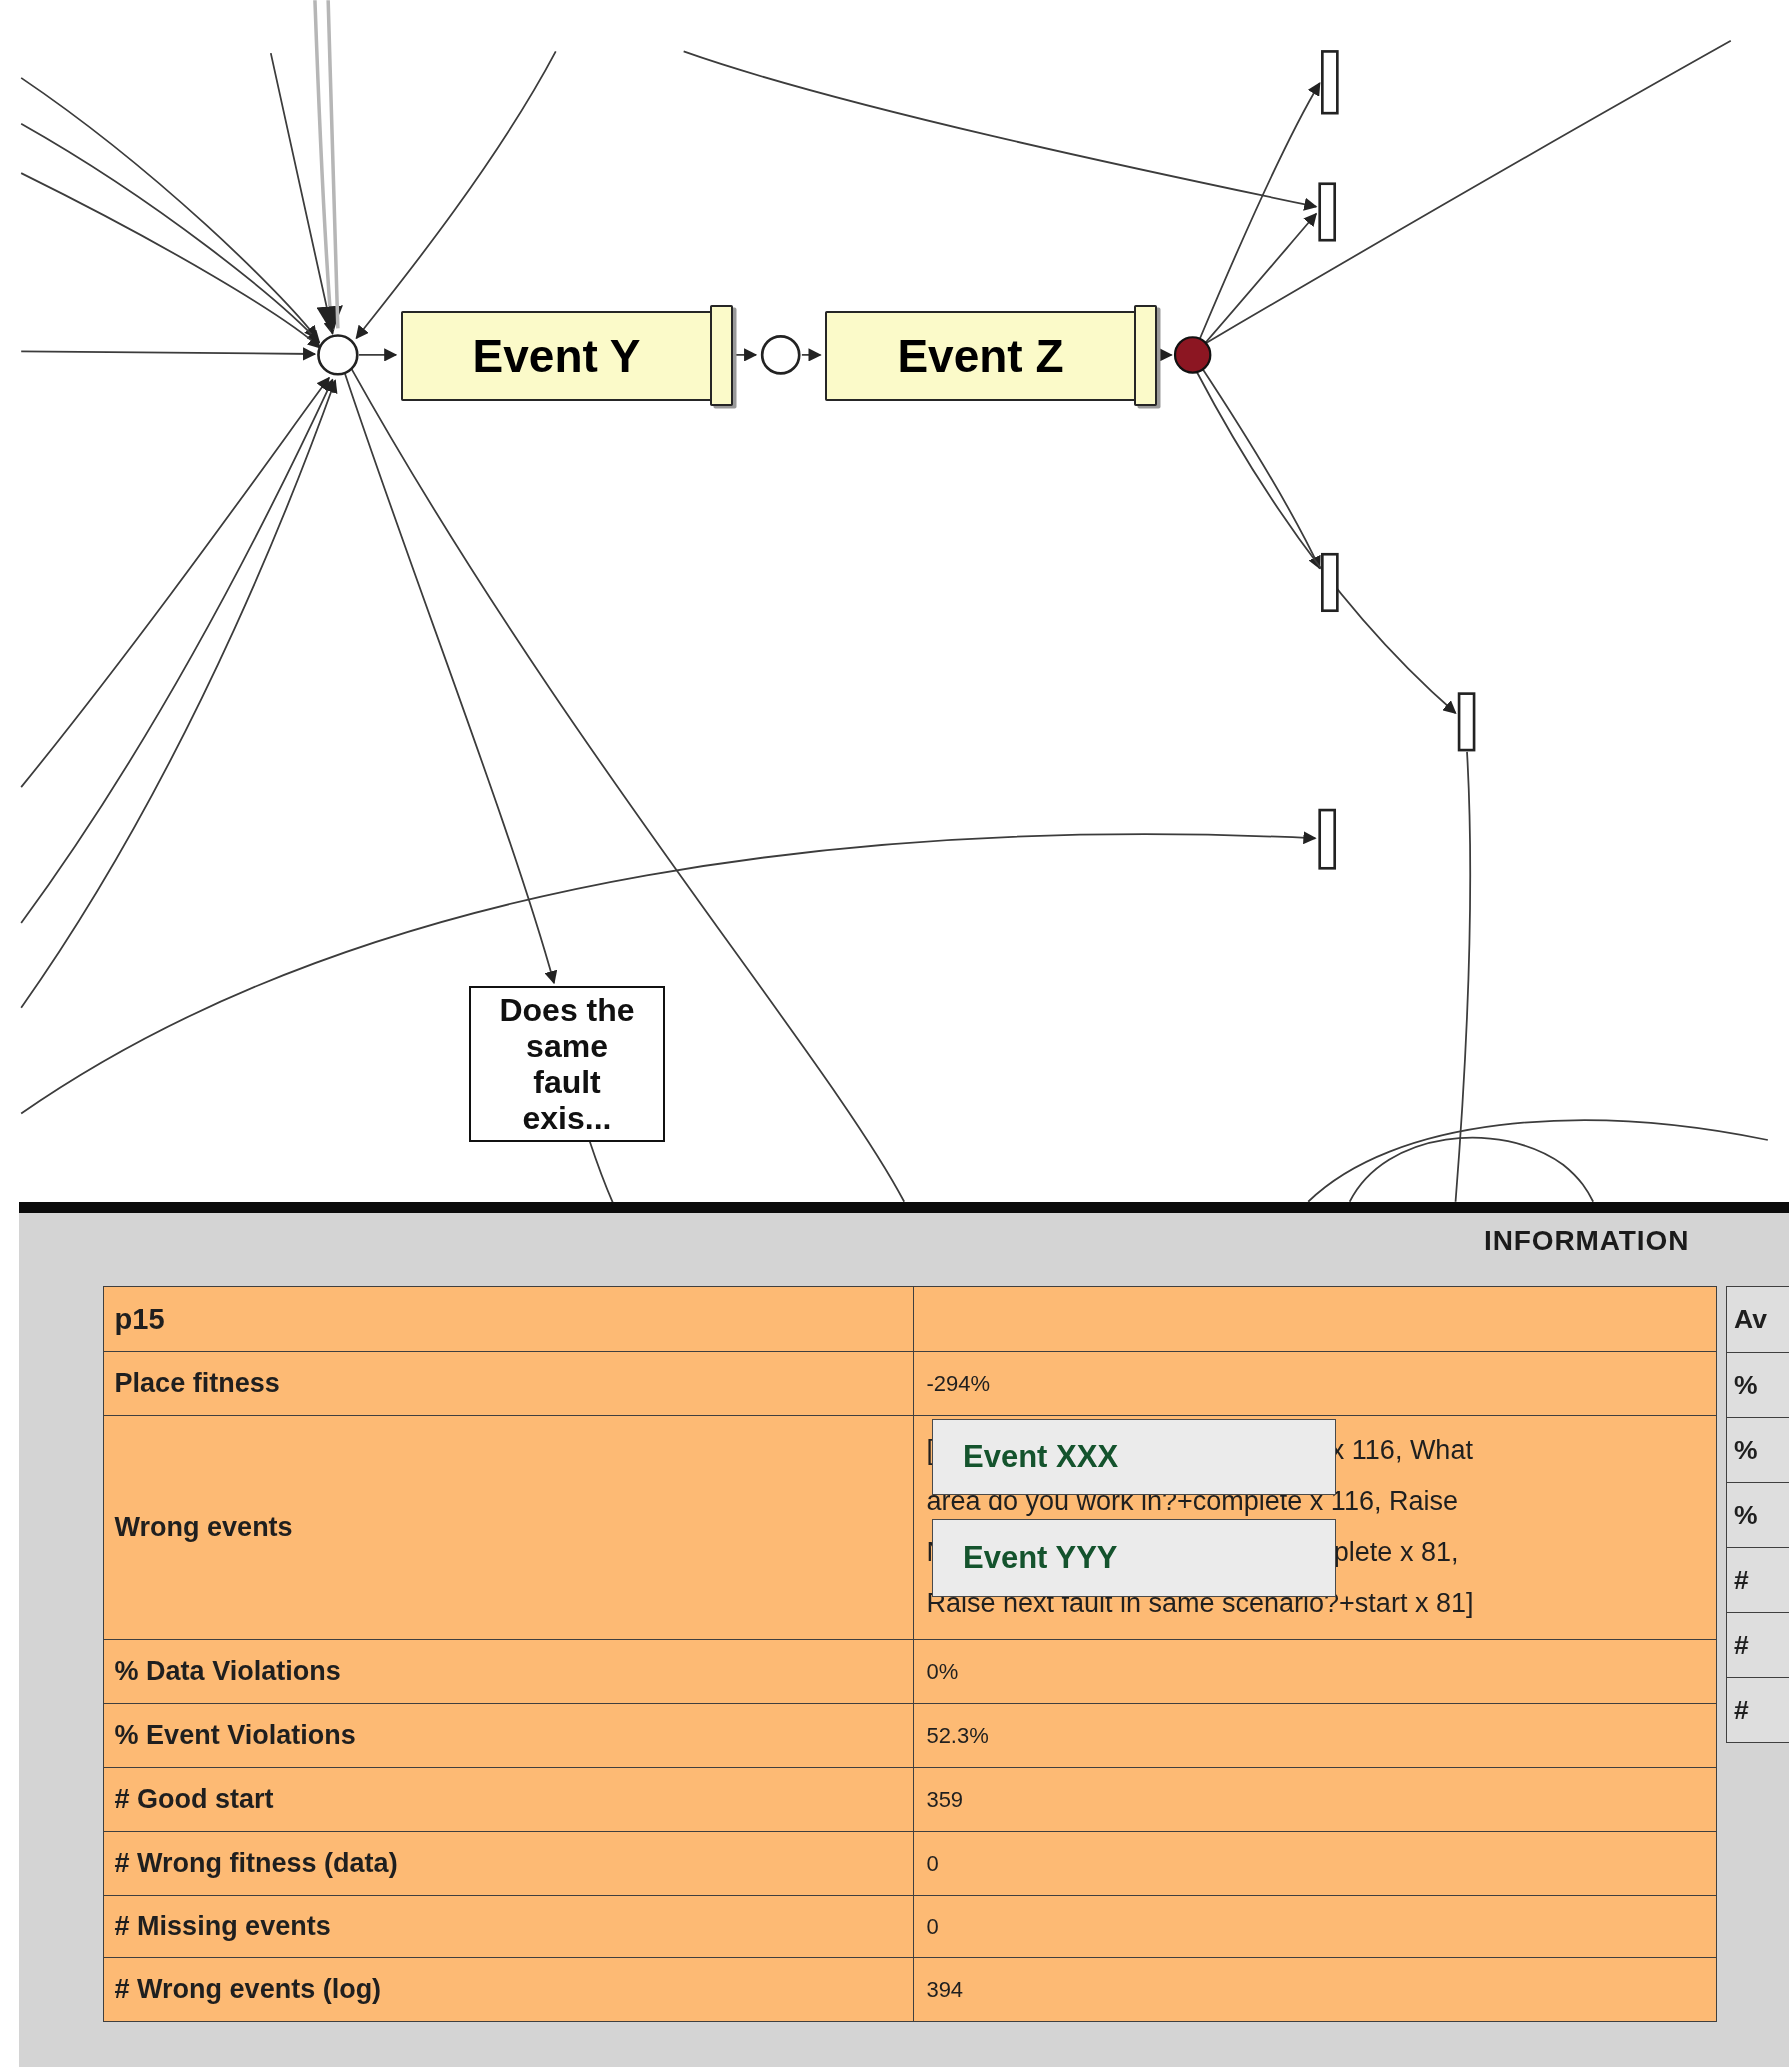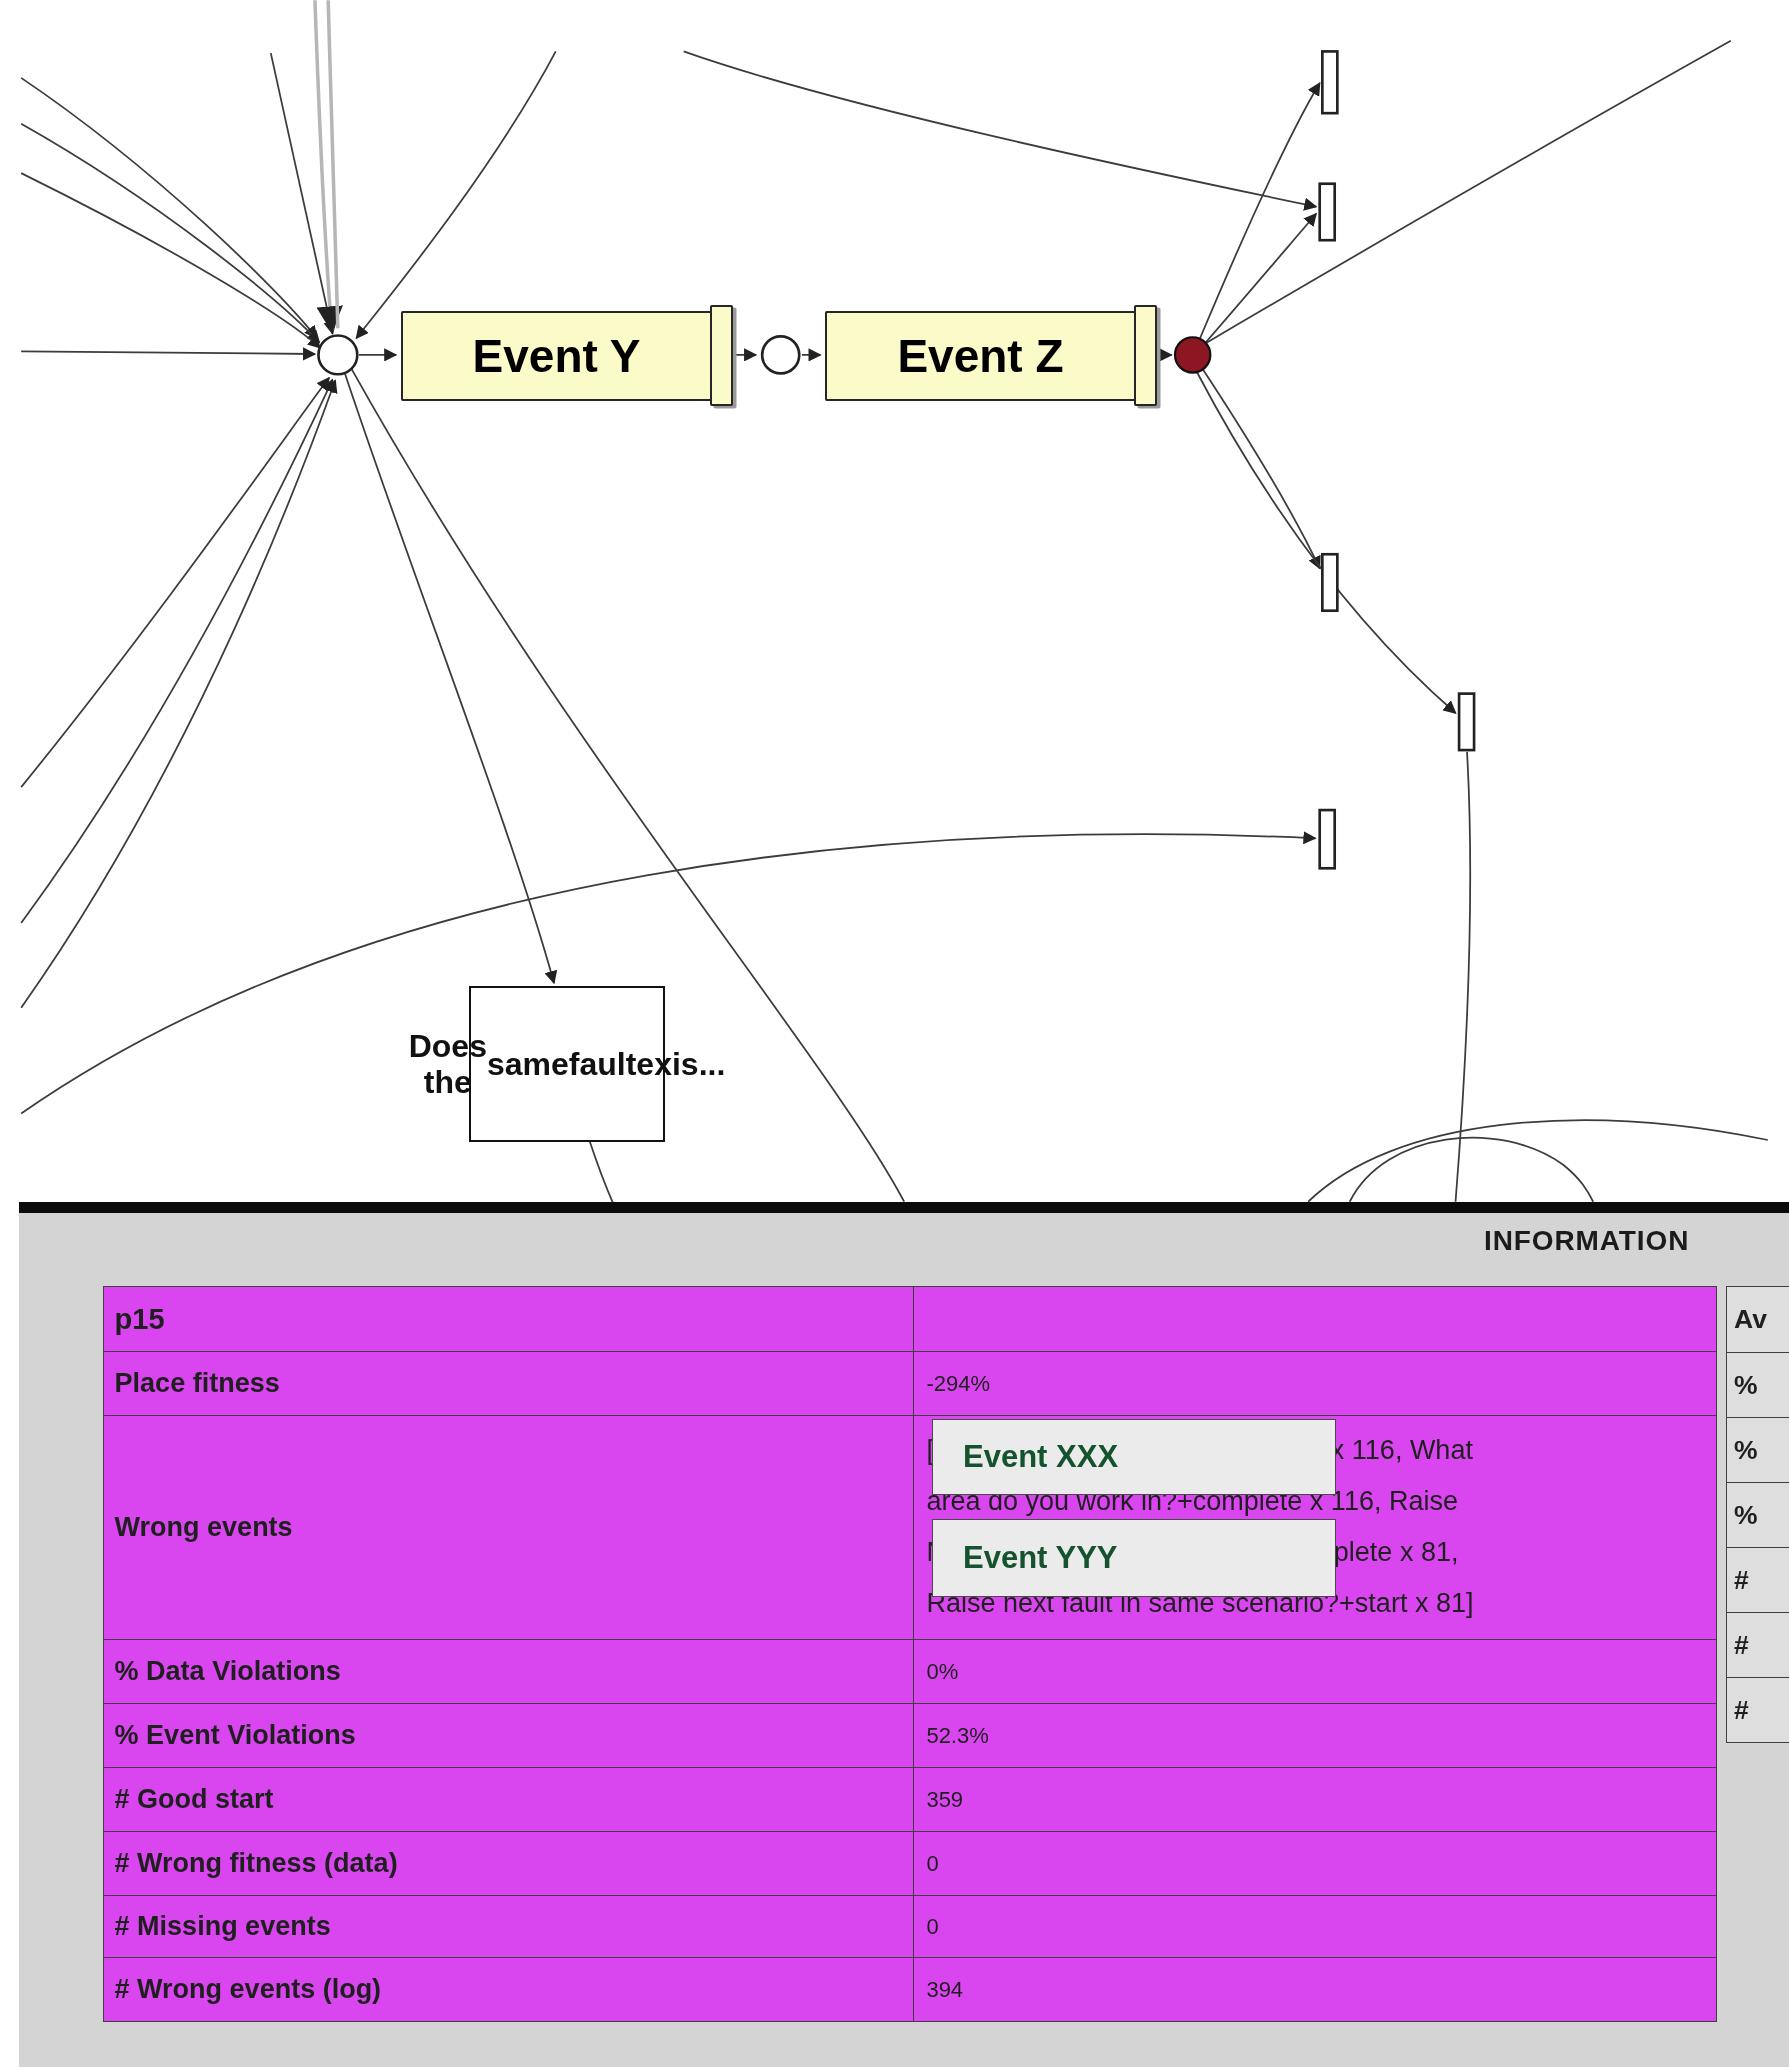--- a/index.html
+++ b/index.html
@@ -6,27 +6,27 @@
   .screen{position:relative;width:1789px;height:2068px;overflow:hidden;background:#ffffff;
           font-family:"Liberation Sans",sans-serif;}
   .diagram{position:absolute;left:0;top:0;width:1789px;height:1202px;background:#ffffff;}
   .diagram svg{position:absolute;left:0;top:0;}
   .task{position:absolute;background:#FBFAC9;border:2.6px solid #262626;border-radius:1.8px;
         display:flex;align-items:center;justify-content:center;
         font-weight:bold;font-size:46px;color:#000;z-index:3;}
   .task-strip{position:absolute;background:#FBFAC9;border:2.6px solid #262626;border-radius:1.8px;
         box-shadow:3.5px 2.6px 0 #9a9a9a;z-index:2;}
   .note-box{position:absolute;background:#ffffff;border:2.6px solid #111;z-index:3;
-        display:flex;align-items:center;justify-content:center;
+        display:flex;flex-direction:column;align-items:center;justify-content:center;
         font-weight:bold;font-size:32px;line-height:36px;color:#111;text-align:center;}
   .separator{position:absolute;left:19.4px;top:1202px;width:1770px;height:11.5px;background:#0b0b0b;}
   .panel{position:absolute;left:19.4px;top:1213px;width:1770px;height:855px;background:#d4d4d4;}
   .panel-title{position:absolute;left:1484px;top:1225px;font-weight:bold;font-size:28px;
         letter-spacing:0.9px;color:#1b1b1b;z-index:4;}
-  .info-table{position:absolute;left:103px;top:1286px;width:1614px;background:#d946ef;
+  .info-table{position:absolute;left:103px;top:1286px;width:1614px;background:#fdba74;
         border:1.8px solid #3f3f3f;box-sizing:border-box;z-index:4;color:#1f1f1f;}
   .irow{display:flex;border-top:1.8px solid #3f3f3f;box-sizing:border-box;}
   .irow:first-child{border-top:none;}
   .icell-label{width:810px;flex:0 0 810px;border-right:1.8px solid #3f3f3f;box-sizing:border-box;
         display:flex;align-items:center;padding-left:10.6px;font-weight:bold;font-size:27px;}
   .icell-value{flex:1;display:flex;align-items:center;padding-left:12.4px;font-size:22px;}
   .h72{height:64px;} .h70{height:62px;} .h254{height:224px;}
   .p15{font-size:29px;}
   .we-value{flex:1;position:relative;padding:8.8px 0 0 12.4px;font-size:27px;line-height:51px;
         display:block;}

